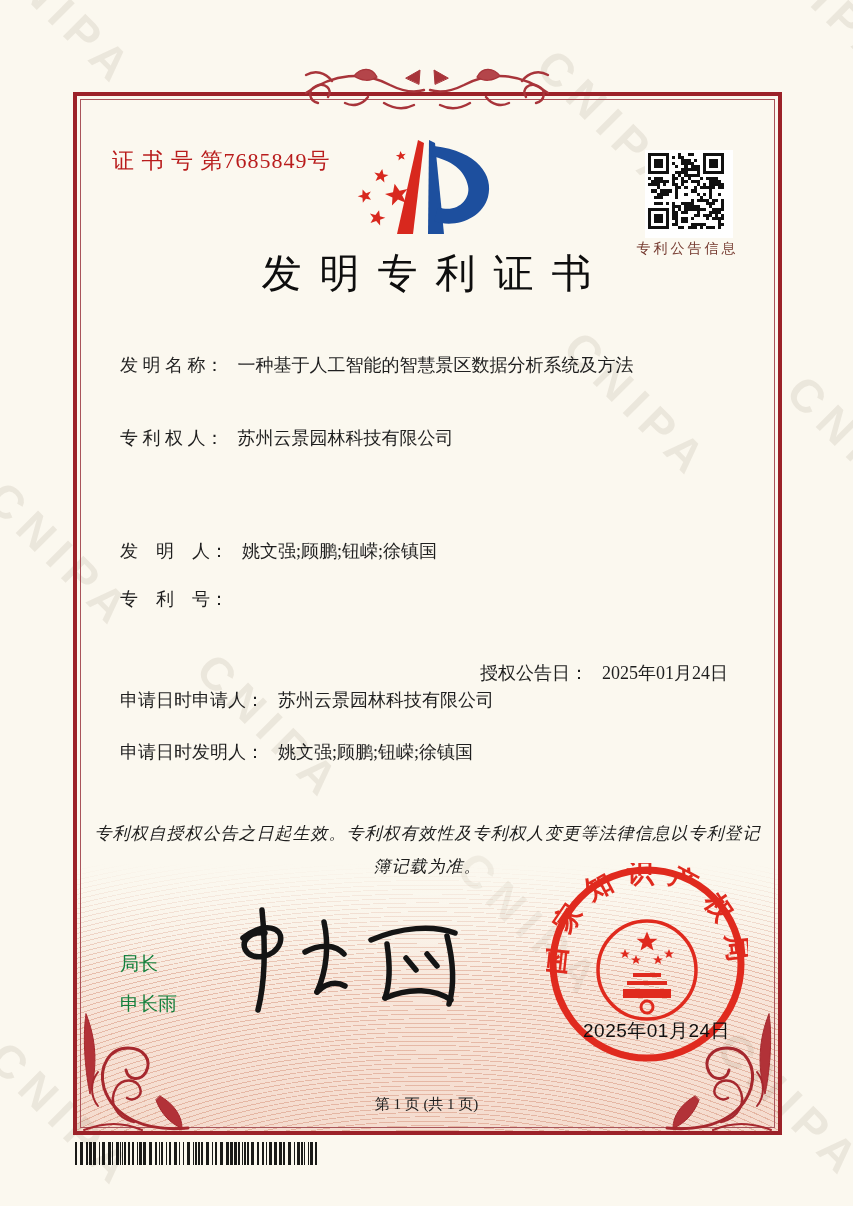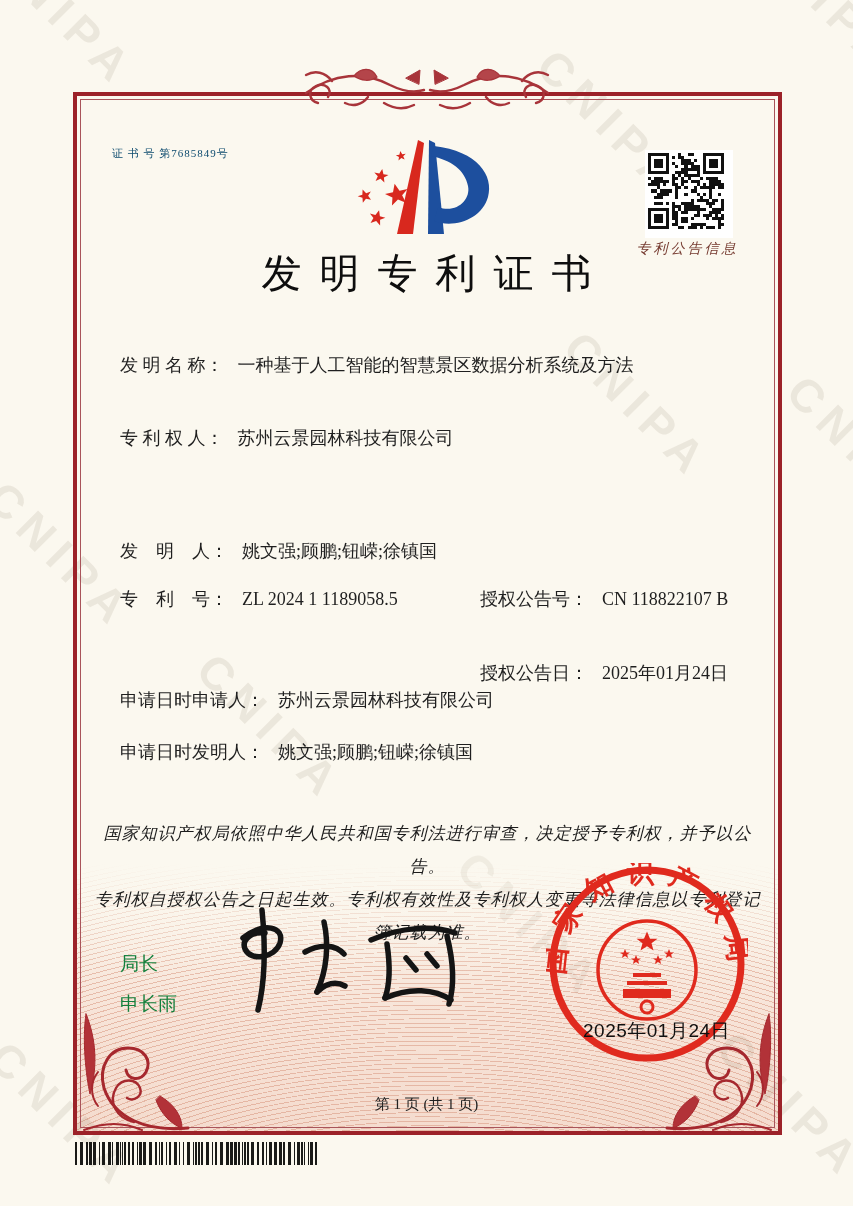--- a/index.html
+++ b/index.html
@@ -27,25 +27,25 @@
       linear-gradient(180deg, rgba(251,248,239,1) 0%, rgba(251,248,239,0) 40%),
       repeating-radial-gradient(1400px 780px at 50% 178%, rgba(203,118,90,.38) 0 1.6px, rgba(203,118,90,0) 1.6px 8px),
       linear-gradient(180deg, rgba(246,221,208,0) 0%, rgba(246,221,208,.75) 55%, rgba(243,214,200,.85) 100%);
   }
   
   .frame{position:absolute;left:73px;top:92px;width:709px;height:1043px;
     border:4px solid #9c2229;z-index:2;pointer-events:none;box-sizing:border-box}
   .frame-inner{position:absolute;left:3px;top:3px;right:3px;bottom:3px;border:1px solid #a9545a}
   .ornament{position:absolute;z-index:2;pointer-events:none}
   
-  .cert-no{position:absolute;left:112px;top:146px;z-index:3;font-size:11px;letter-spacing:1px;color:#0c4a6e}
+  .cert-no{position:absolute;left:112px;top:146px;z-index:3;font-size:22px;letter-spacing:1px;color:#b91c1c}
   .logo{position:absolute;left:352px;top:134px;z-index:3}
   .qr-box{position:absolute;left:645px;top:150px;width:82px;height:82px;background:#fff;z-index:3;padding:3px}
   .qr-caption{position:absolute;left:615px;top:240px;width:145px;text-align:center;z-index:3;
-    font-size:14px;letter-spacing:3px;color:#74382e;font-style:italic}
+    font-size:14px;letter-spacing:3px;color:#74382e;}
   .title{position:absolute;left:0;top:246px;width:100%;text-align:center;z-index:3;
     font-size:40px;font-weight:400;letter-spacing:18px;text-indent:18px;color:#0e0e0e}
   
   .row{position:absolute;z-index:3;display:flex;font-size:18px;line-height:27px}
   .lbl{flex:none;white-space:pre;color:#1f1f1f}
   .val{margin-left:14px;color:#1f1f1f}
   .val-wrap{width:478px}
   .r-name{left:120px;top:352px}
   .r-patentee{left:120px;top:425px}
   .r-address{left:120px;top:481px}
@@ -385,41 +385,35 @@
   <div class="row r-patentee">
     <span class="lbl">专 利 权 人：</span>
     <span class="val">苏州云景园林科技有限公司</span>
   </div>
   <div class="row r-inventors">
     <span class="lbl">发　明　人：</span>
     <span class="val">姚文强;顾鹏;钮嵘;徐镇国</span>
   </div>
   <div class="row r-patentno">
     <span class="lbl">专　利　号：</span>
-    <span class="val">ZL 2024 1 1189058.5</span>
-  </div>
-  <div class="row r-grantno">
-    <span class="lbl">授权公告号：</span>
-    <span class="val">CN 118822107 B</span>
   </div>
   <div class="row r-grantdate">
     <span class="lbl">授权公告日：</span>
     <span class="val">2025年01月24日</span>
   </div>
   <div class="row r-app-filing">
     <span class="lbl">申请日时申请人：</span>
     <span class="val">苏州云景园林科技有限公司</span>
   </div>
   <div class="row r-inv-filing">
     <span class="lbl">申请日时发明人：</span>
     <span class="val">姚文强;顾鹏;钮嵘;徐镇国</span>
   </div>
 
   <div class="statement">
-    <div>国家知识产权局依照中华人民共和国专利法进行审查，决定授予专利权，并予以公告。</div>
     <div>专利权自授权公告之日起生效。专利权有效性及专利权人变更等法律信息以专利登记簿记载为准。</div>
   </div>
 
   <div class="signatory">
     <div>局长</div>
     <div>申长雨</div>
   </div>
 
   <svg class="sig-svg" width="262" height="124" viewBox="0 0 262 124">
     <g stroke="#141414" stroke-width="5.5" fill="none" stroke-linecap="round" stroke-linejoin="round">

